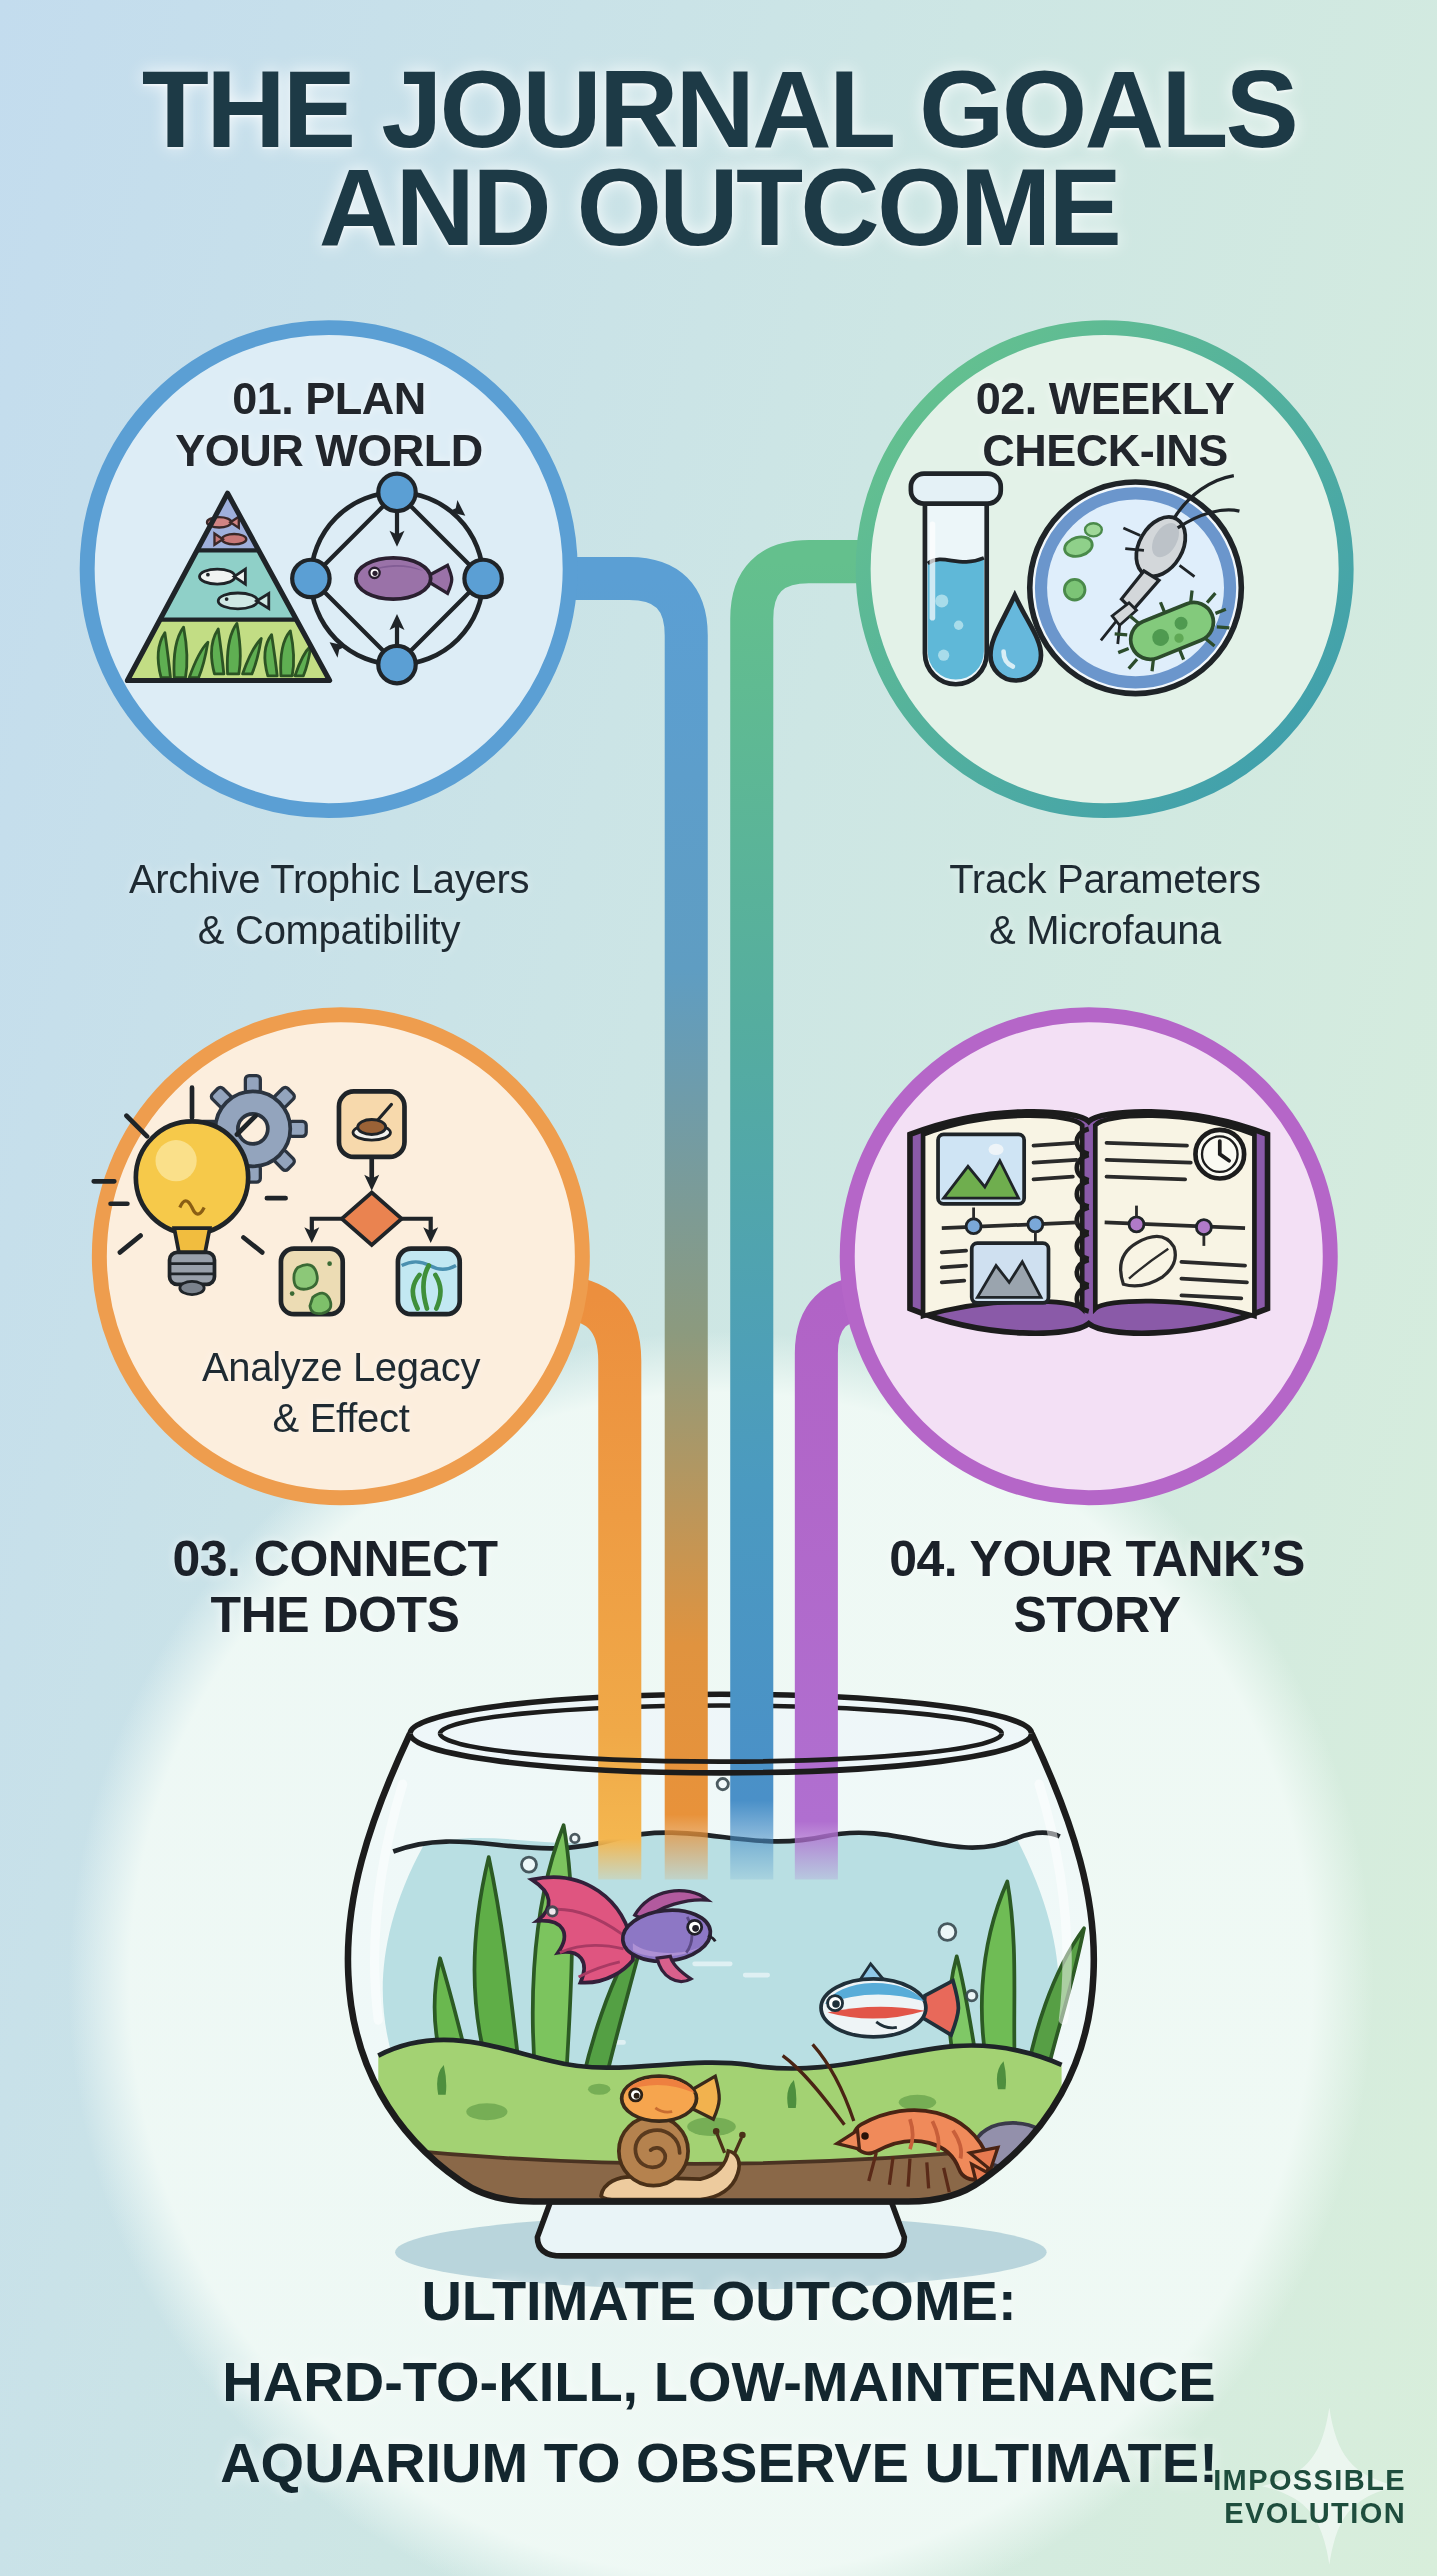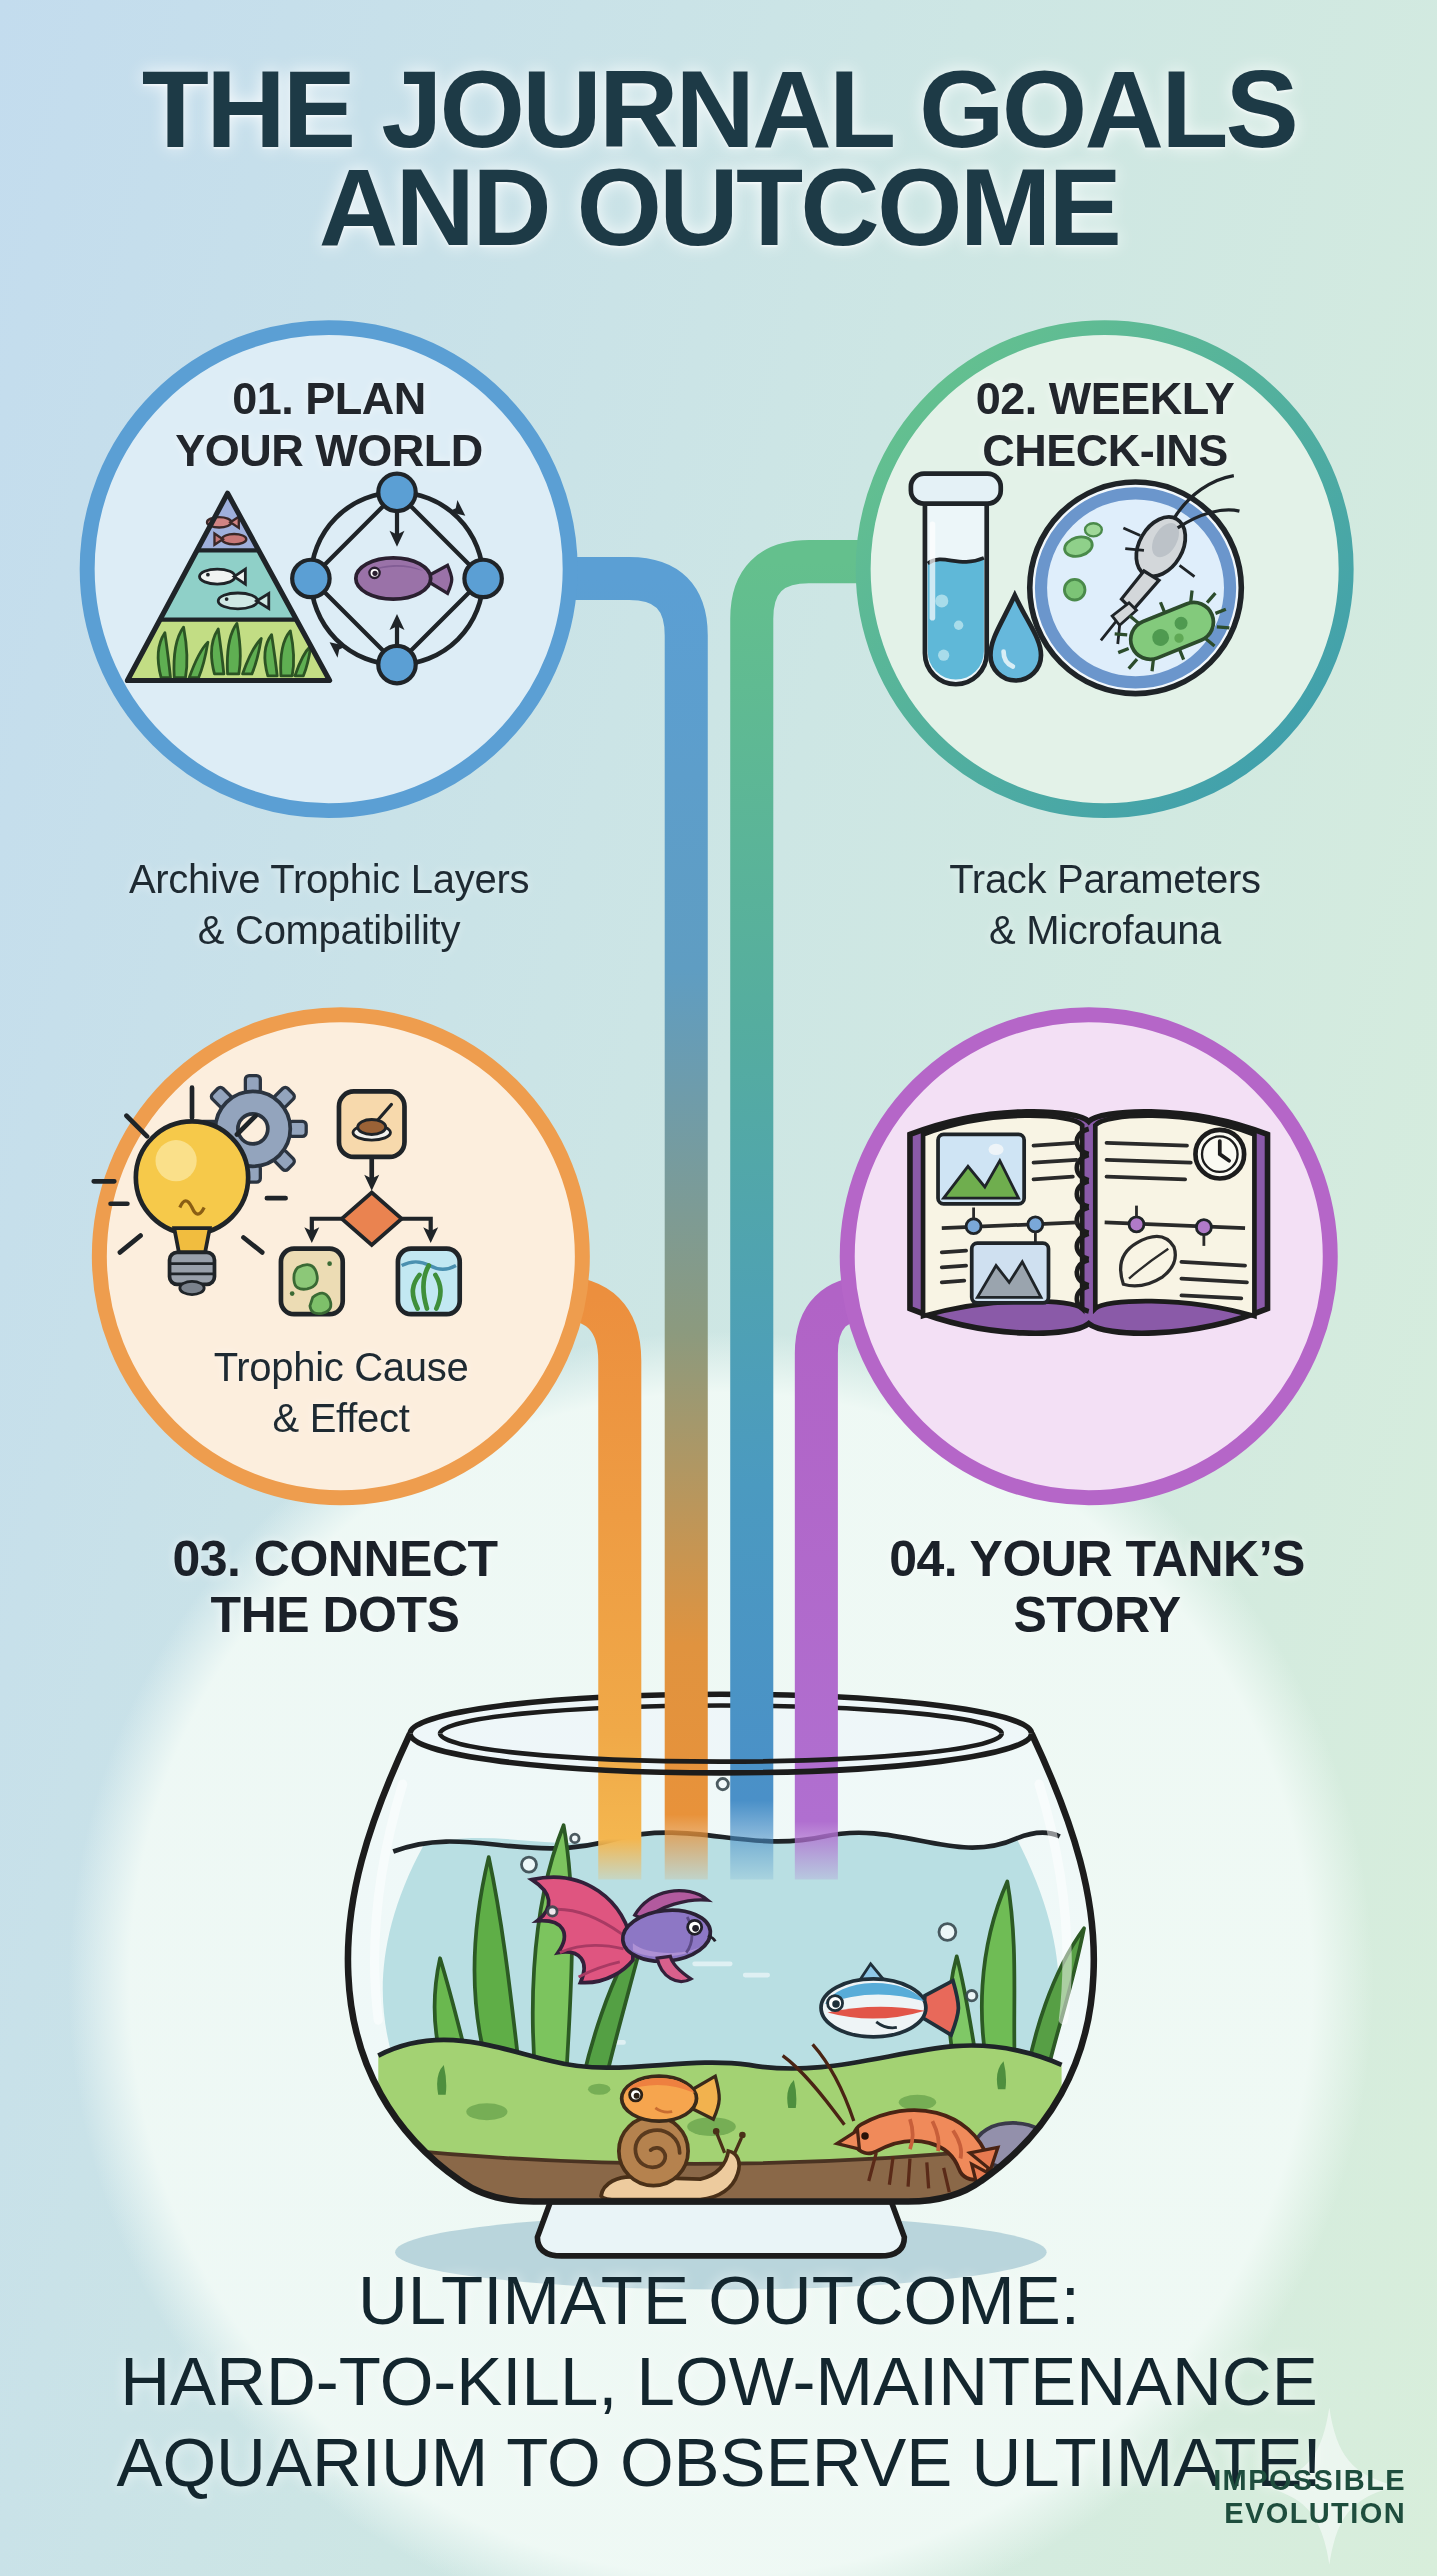--- a/index.html
+++ b/index.html
@@ -13,21 +13,21 @@
   .abs{position:absolute;}
   .ctr{transform:translateX(-50%);text-align:center;white-space:nowrap;}
   .title{left:719px;top:60px;font-size:110px;font-weight:700;letter-spacing:-2.8px;
          line-height:98px;color:#1d3a46;text-shadow:0 0 17px rgba(255,255,255,.9),0 1.9px 1.9px rgba(255,255,255,.55);}
   .stepHeading{font-size:45px;font-weight:700;letter-spacing:-0.5px;line-height:52px;color:#22262c;
                text-shadow:0 0 9.4px rgba(255,255,255,.6);}
   .stepCaption{font-size:40px;font-weight:500;letter-spacing:-0.3px;line-height:51px;color:#1e2a32;
                text-shadow:0 0 9.4px rgba(255,255,255,.55);}
   .stepLabel{font-size:50px;font-weight:700;letter-spacing:-0.5px;line-height:56px;color:#1b2129;
              text-shadow:0 0 9.4px rgba(255,255,255,.6);}
-  .outcome{left:719px;top:2260px;font-size:69px;font-weight:400;letter-spacing:0px;line-height:81px;
+  .outcome{left:719px;top:2260px;font-size:56px;font-weight:700;letter-spacing:0px;line-height:81px;
            color:#13262e;text-shadow:0 0 13px rgba(255,255,255,.7);}
   .logo{right:32px;top:2464px;text-align:right;font-size:29px;font-weight:700;letter-spacing:1.4px;
         line-height:33px;color:#1e4d3d;}
   svg{display:block;}
   .artLayer{left:0;top:0;}
 </style>
 </head>
 <body>
 
 <div class="page">
@@ -387,21 +387,21 @@
 <div class="abs ctr stepCaption" style="left:329px;top:854px;">
   <div>Archive Trophic Layers</div>
   <div>&amp; Compatibility</div>
 </div>
 <div class="abs ctr stepCaption" style="left:1105px;top:854px;">
   <div>Track Parameters</div>
   <div>&amp; Microfauna</div>
 </div>
 
 <div class="abs ctr stepCaption" style="left:341px;top:1342px;">
-  <div>Trophic Cause</div>
+  <div>Analyze Legacy</div>
   <div>&amp; Effect</div>
 </div>
 
 <div class="abs ctr stepLabel" style="left:335px;top:1531px;">
   <div>03. CONNECT</div>
   <div>THE DOTS</div>
 </div>
 <div class="abs ctr stepLabel" style="left:1097px;top:1531px;">
   <div>04. YOUR TANK’S</div>
   <div>STORY</div>

